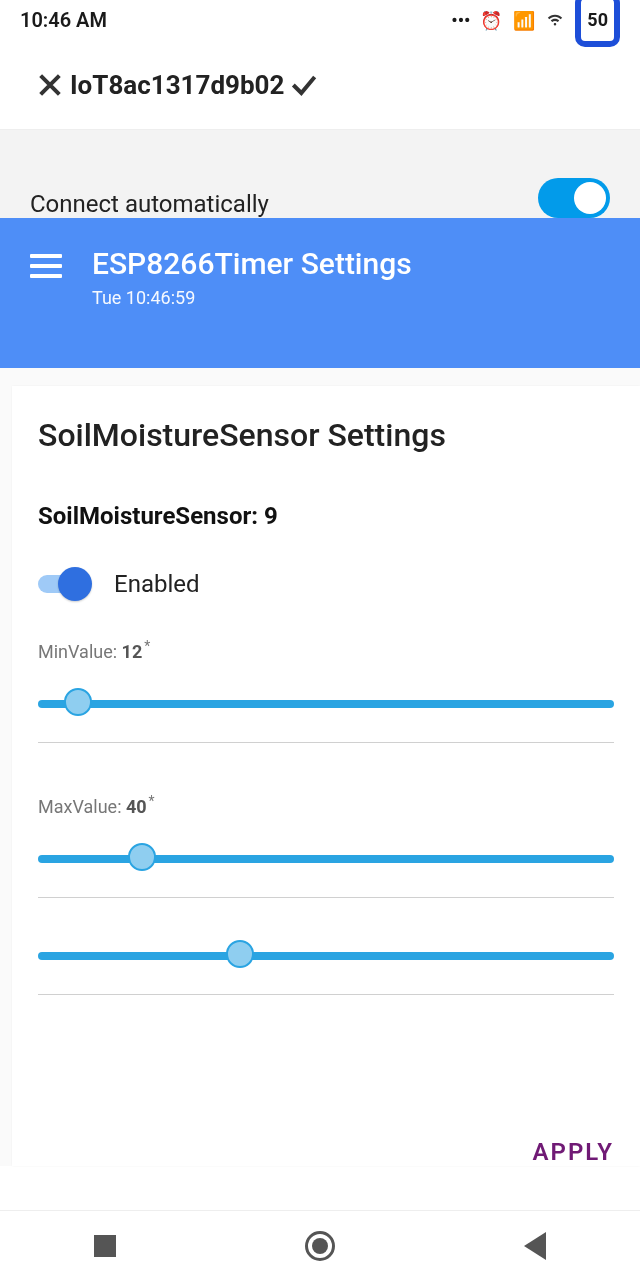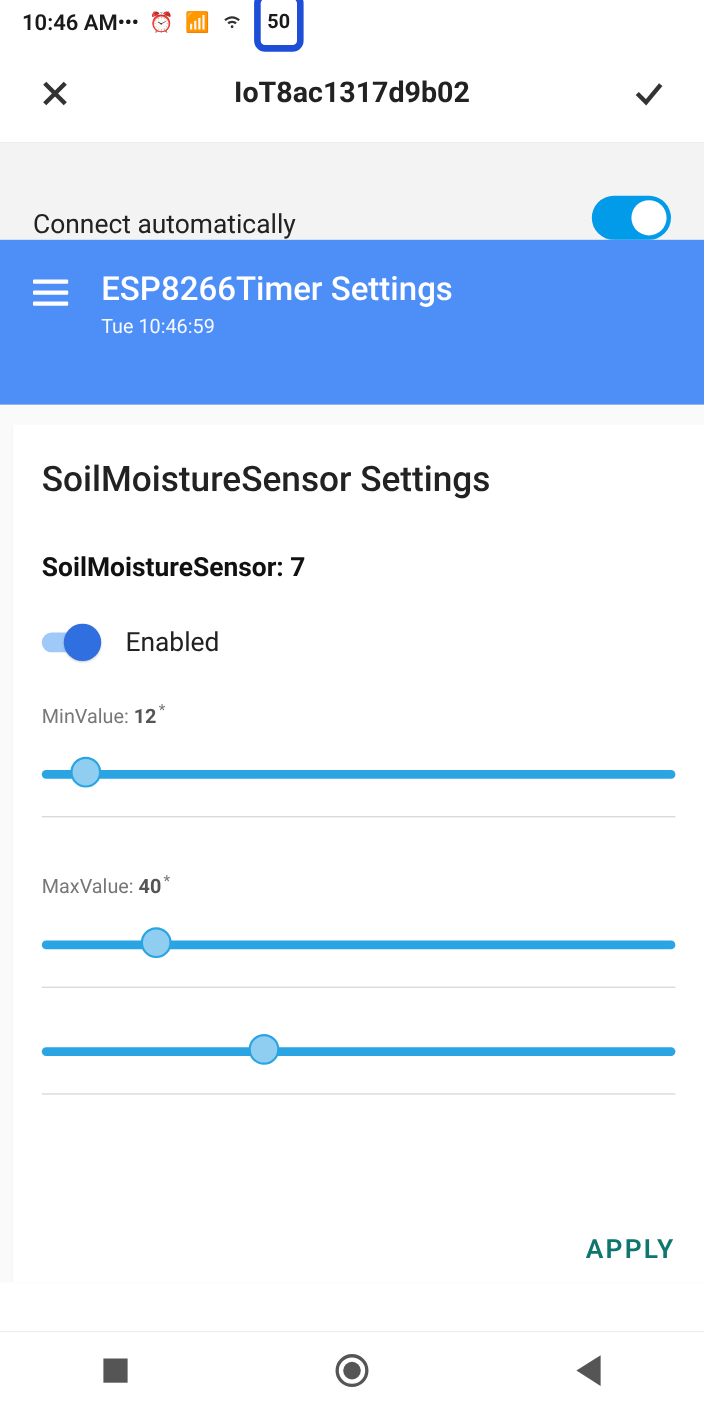--- a/index.html
+++ b/index.html
@@ -1,25 +1,25 @@
 <!DOCTYPE html>
 <html><head>
 <meta charset="utf-8">
 <style>
   * { box-sizing: border-box; margin: 0; padding: 0; }
   html, body { width: 640px; height: 1280px; font-family: -apple-system, Roboto, "Helvetica Neue", Arial, sans-serif; background: #fff; color: #222; overflow: hidden; }
 
   
-  .status-bar { height: 40px; display: flex; align-items: center; padding: 0 20px; font-size: 20px; font-weight: 600; color: #1a1a1a; }
+  .status-bar { height: 40px; display: flex; align-items: center; justify-content: space-between; padding: 0 20px; font-size: 20px; font-weight: 600; color: #1a1a1a; }
   .status-right { display: flex; align-items: center; gap: 10px; }
   .status-right span { font-size: 18px; }
   .battery-pill { border: 6px solid #1d4ed8; border-radius: 10px; padding: 12px 6px; font-size: 14px; font-weight: 700; line-height: 18px; }
 
   
-  .ssid-bar { height: 90px; display: flex; align-items: center; justify-content: space-between; padding: 0 30px; border-bottom: 1px solid #eee; }
+  .ssid-bar { height: 90px; display: flex; align-items: center; justify-content: flex-start; padding: 0 30px; border-bottom: 1px solid #eee; }
   .ssid-title { font-size: 26px; font-weight: 700; color: #222; }
   .icon-btn { width: 40px; height: 40px; display: flex; align-items: center; justify-content: center; cursor: pointer; }
   .icon-btn svg { width: 32px; height: 32px; stroke: #333; stroke-width: 3; fill: none; }
 
   
   .connect-strip { background: #f3f3f3; height: 88px; display: flex; align-items: flex-end; justify-content: space-between; padding: 0 30px; }
   .connect-strip .label { font-size: 24px; color: #222; }
   .ios-toggle { width: 72px; height: 40px; background: #029bea; border-radius: 20px; position: relative; }
   .ios-toggle .knob { position: absolute; right: 4px; top: 4px; width: 32px; height: 32px; background: #fff; border-radius: 50%; }
 
@@ -45,21 +45,21 @@
   
   .slider-block { margin-bottom: 50px; }
   .slider-label { font-size: 18px; color: #777; margin-bottom: 34px; }
   .slider-label b { color: #555; font-weight: 700; }
   .slider-label .star { vertical-align: super; font-size: 14px; margin-left: 2px; }
   .slider { position: relative; height: 12px; }
   .track { position: absolute; left: 0; right: 0; top: 4px; height: 8px; background: #2aa4e2; border-radius: 4px; }
   .thumb-s { position: absolute; top: -8px; width: 28px; height: 28px; background: #8fcef0; border: 2px solid #2aa4e2; border-radius: 50%; transform: translateX(-50%); }
   .hr { border: none; border-top: 1px solid #d0d0d0; margin-top: 34px; }
 
-  .apply { position: absolute; right: 26px; bottom: 16px; font-size: 24px; font-weight: 600; letter-spacing: 2px; color: #0f766e; }
+  .apply { position: absolute; right: 26px; bottom: 0; font-size: 24px; font-weight: 600; letter-spacing: 2px; color: #701a75; }
 
   
   .navbar { position: absolute; bottom: 0; left: 0; right: 0; height: 70px; background: #fff; border-top: 1px solid #eee; display: flex; align-items: center; justify-content: space-around; }
   .navbar .sq { width: 22px; height: 22px; background: #555; }
   .navbar .circ2 { width: 30px; height: 30px; border: 3px solid #555; border-radius: 50%; position: relative; }
   .navbar .circ2::after { content:""; position:absolute; inset:4px; background:#555; border-radius:50%; }
   .navbar .tri { width: 0; height: 0; border-top: 14px solid transparent; border-bottom: 14px solid transparent; border-right: 22px solid #555; }
 </style>
 </head>
 <body>
@@ -108,21 +108,21 @@
   </div>
   <div class="appbar-titles">
     <div class="t1">ESP8266Timer Settings</div>
     <div class="t2">Tue 10:46:59</div>
   </div>
 </div>
 
 <div class="card-wrap">
   <div class="card">
     <h1>SoilMoistureSensor Settings</h1>
-    <h2>SoilMoistureSensor: 7</h2>
+    <h2>SoilMoistureSensor: 9</h2>
 
     <div class="enabled-row">
       <div class="mat-switch">
         <div class="thumb"></div>
       </div>
       <div class="lbl">Enabled</div>
     </div>
 
     <div class="slider-block">
       <div class="slider-label">

